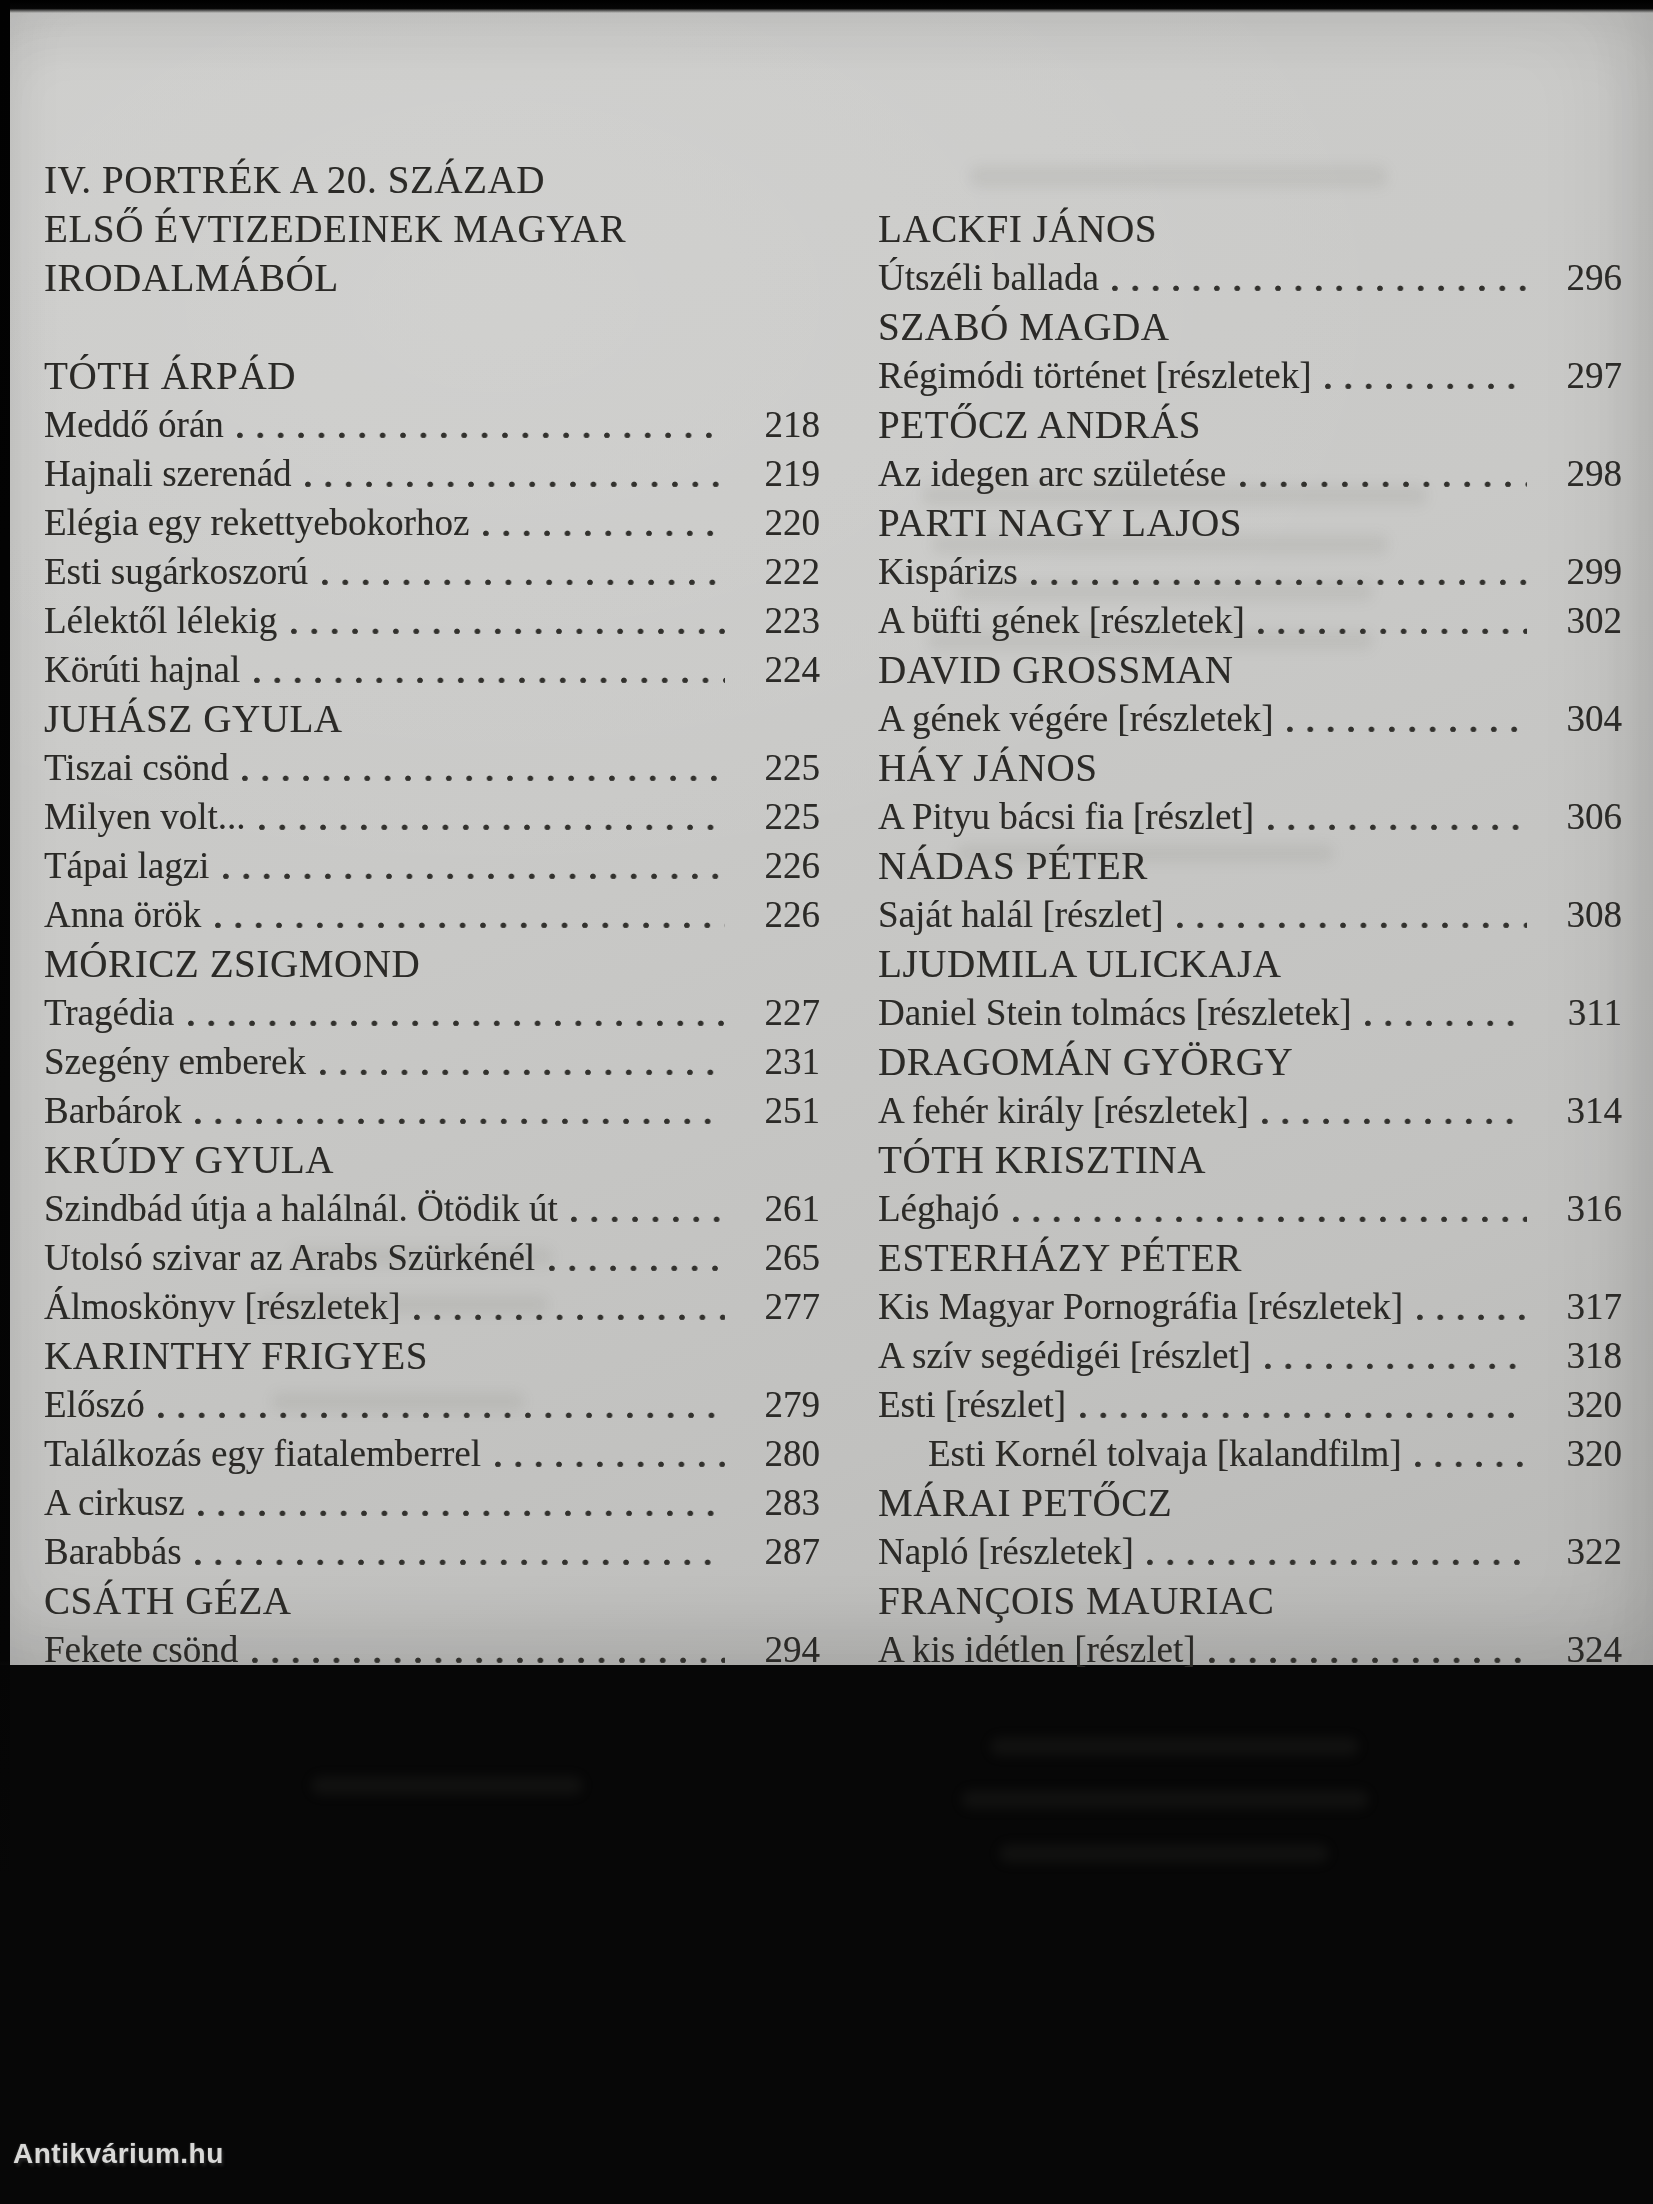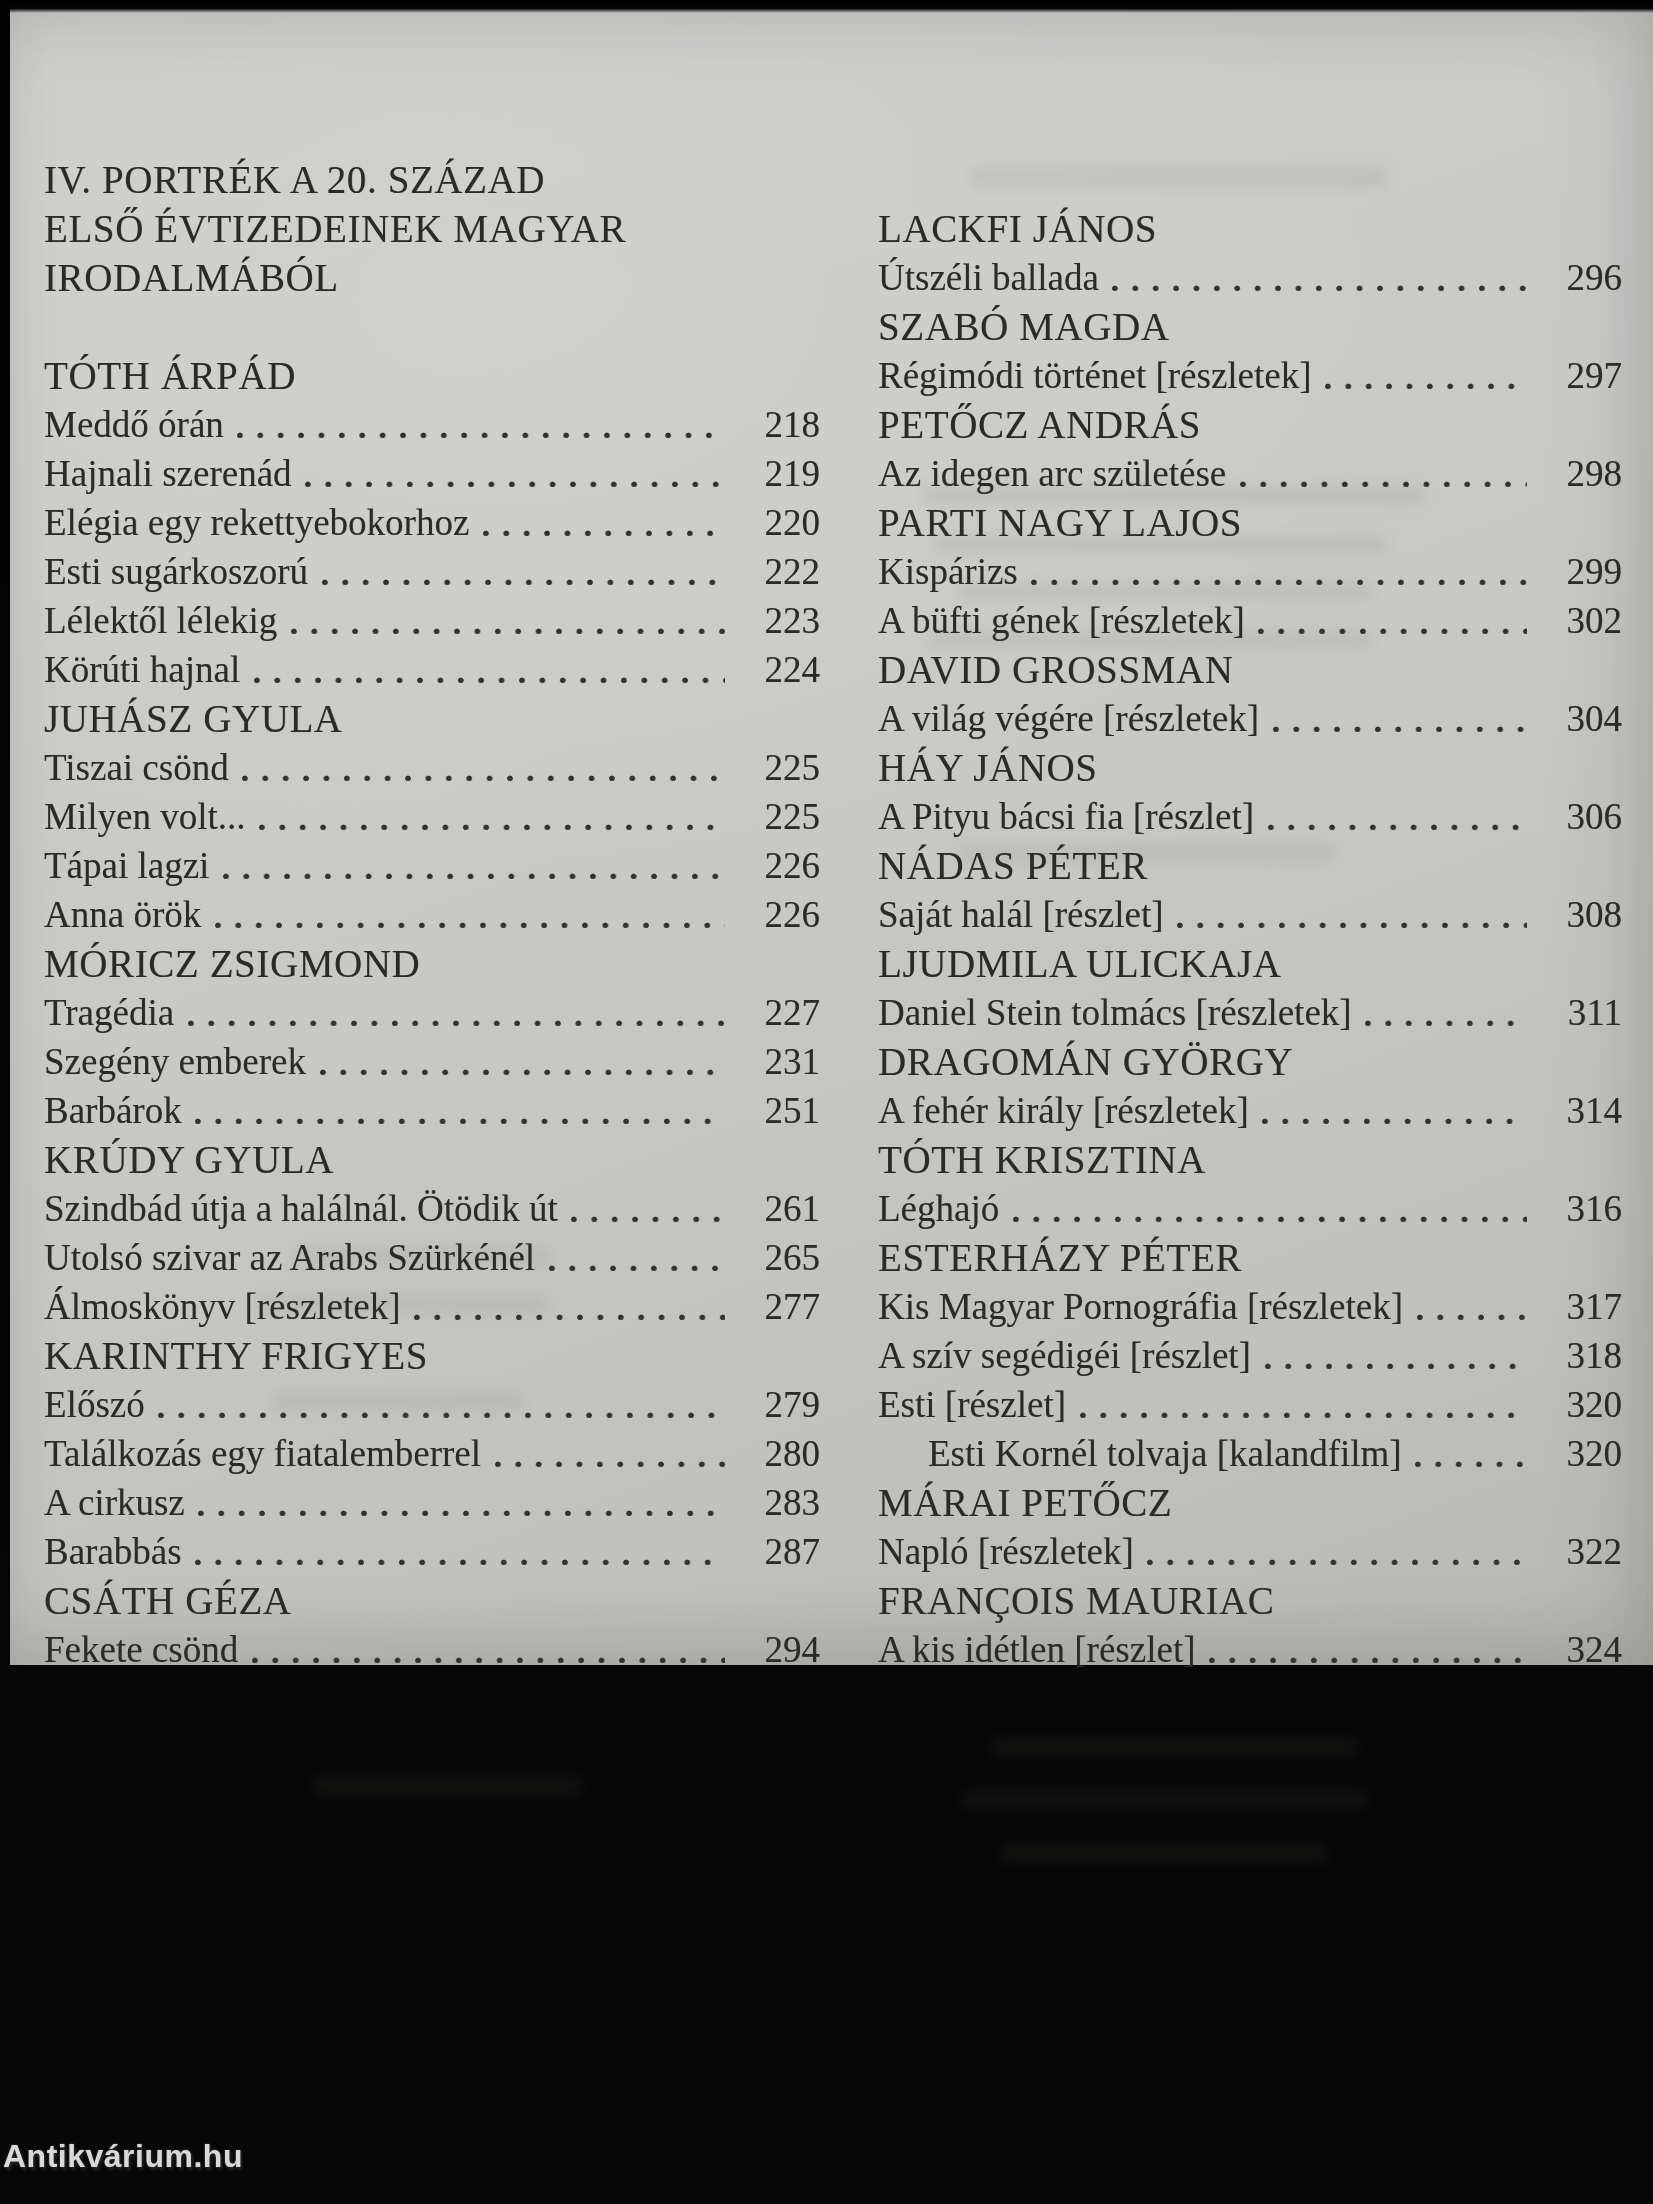--- a/index.html
+++ b/index.html
@@ -57,24 +57,24 @@
   }
   .pnum { flex: 0 0 auto; min-width: 76px; margin-left: 19.4px; text-align: right; }
   .ghost {
     position: absolute;
     background: rgba(104,104,99,0.10);
     filter: blur(5.8px);
     border-radius: 9.7px;
     pointer-events: none;
   }
   .watermark {
-    position: absolute; left: 3px; top: 2138px;
+    position: absolute; left: 13px; top: 2138px;
     font-family: "Liberation Sans", sans-serif;
     font-weight: bold;
-    font-size: 32px;
+    font-size: 28px;
     letter-spacing: 0.5px;
     color: #d9d9d7;
     text-shadow: 1.9px 2.9px 2.9px rgba(35,35,35,0.9), 0 0 1.9px rgba(255,255,255,0.35);
   }
 </style>
 </head>
 <body>
 
 <div class="paper">
 
@@ -235,21 +235,21 @@
         <span class="dots"></span>
         <span class="pnum">299</span>
       </div>
       <div class="row entry">
         <span class="etitle">A büfti gének [részletek]</span>
         <span class="dots"></span>
         <span class="pnum">302</span>
       </div>
       <div class="row author">DAVID GROSSMAN</div>
       <div class="row entry">
-        <span class="etitle">A világ végére [részletek]</span>
+        <span class="etitle">A gének végére [részletek]</span>
         <span class="dots"></span>
         <span class="pnum">304</span>
       </div>
       <div class="row author">HÁY JÁNOS</div>
       <div class="row entry">
         <span class="etitle">A Pityu bácsi fia [részlet]</span>
         <span class="dots"></span>
         <span class="pnum">306</span>
       </div>
       <div class="row author">NÁDAS PÉTER</div>

